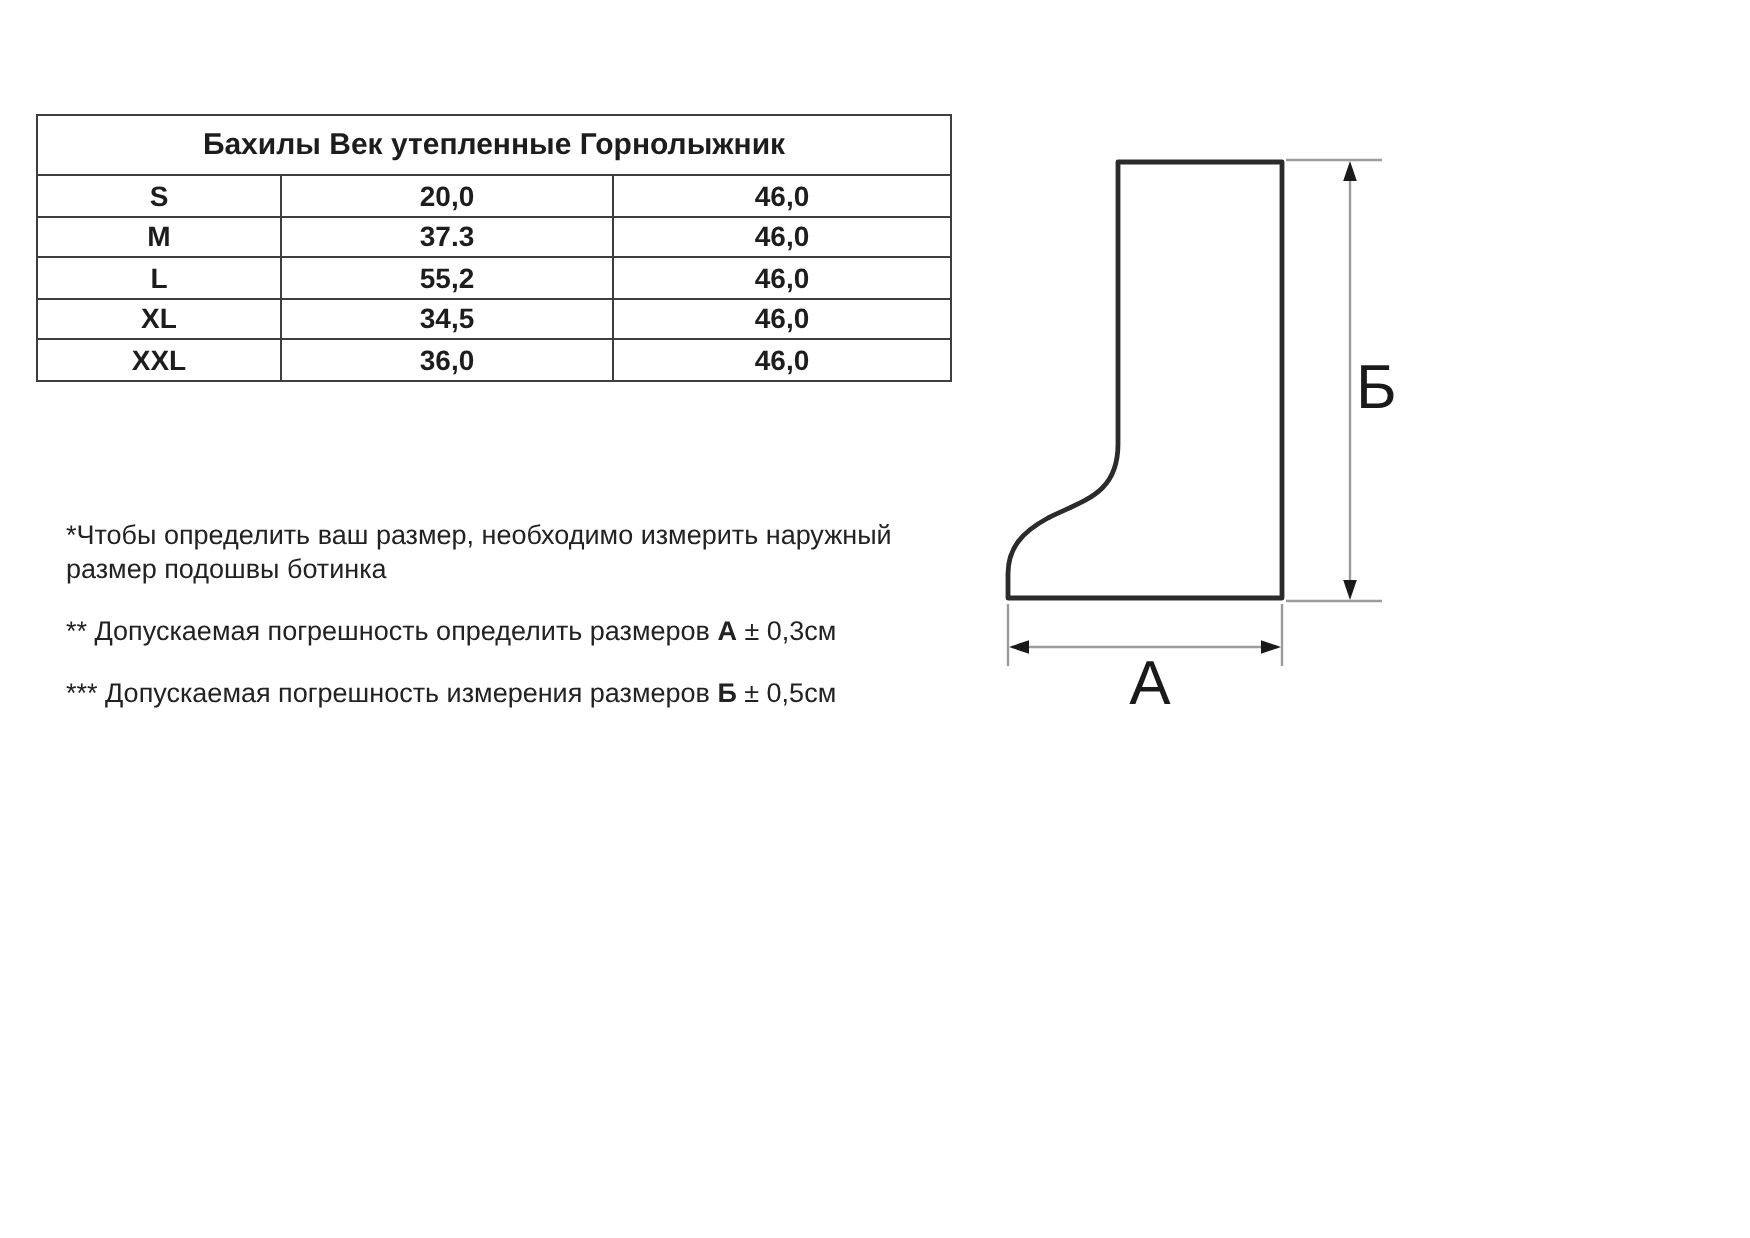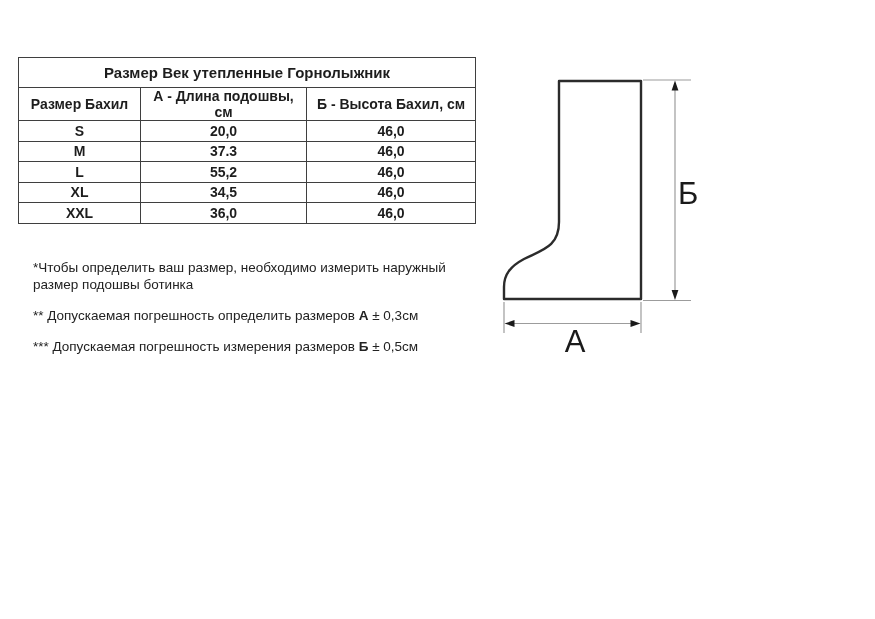--- a/index.html
+++ b/index.html
@@ -83,26 +83,21 @@
 <div class="page">
 
   <table class="size-table">
     <colgroup>
       <col class="col-size">
         <col class="col-len">
         <col class="col-hgt">
     </colgroup>
     <thead>
       <tr class="title-row">
-        <th colspan="3">Размер Век утепленные Горнолыжник</th>
-      </tr>
-      <tr class="header-row">
-        <th>Размер Бахил</th>
-        <th>А - Длина подошвы, см</th>
-        <th>Б - Высота Бахил, см</th>
+        <th colspan="3">Бахилы Век утепленные Горнолыжник</th>
       </tr>
     </thead>
     <tbody>
       <tr class="data-row">
         <td>S</td>
         <td>20,0</td>
         <td>46,0</td>
       </tr>
       <tr class="data-row">
         <td>M</td>

